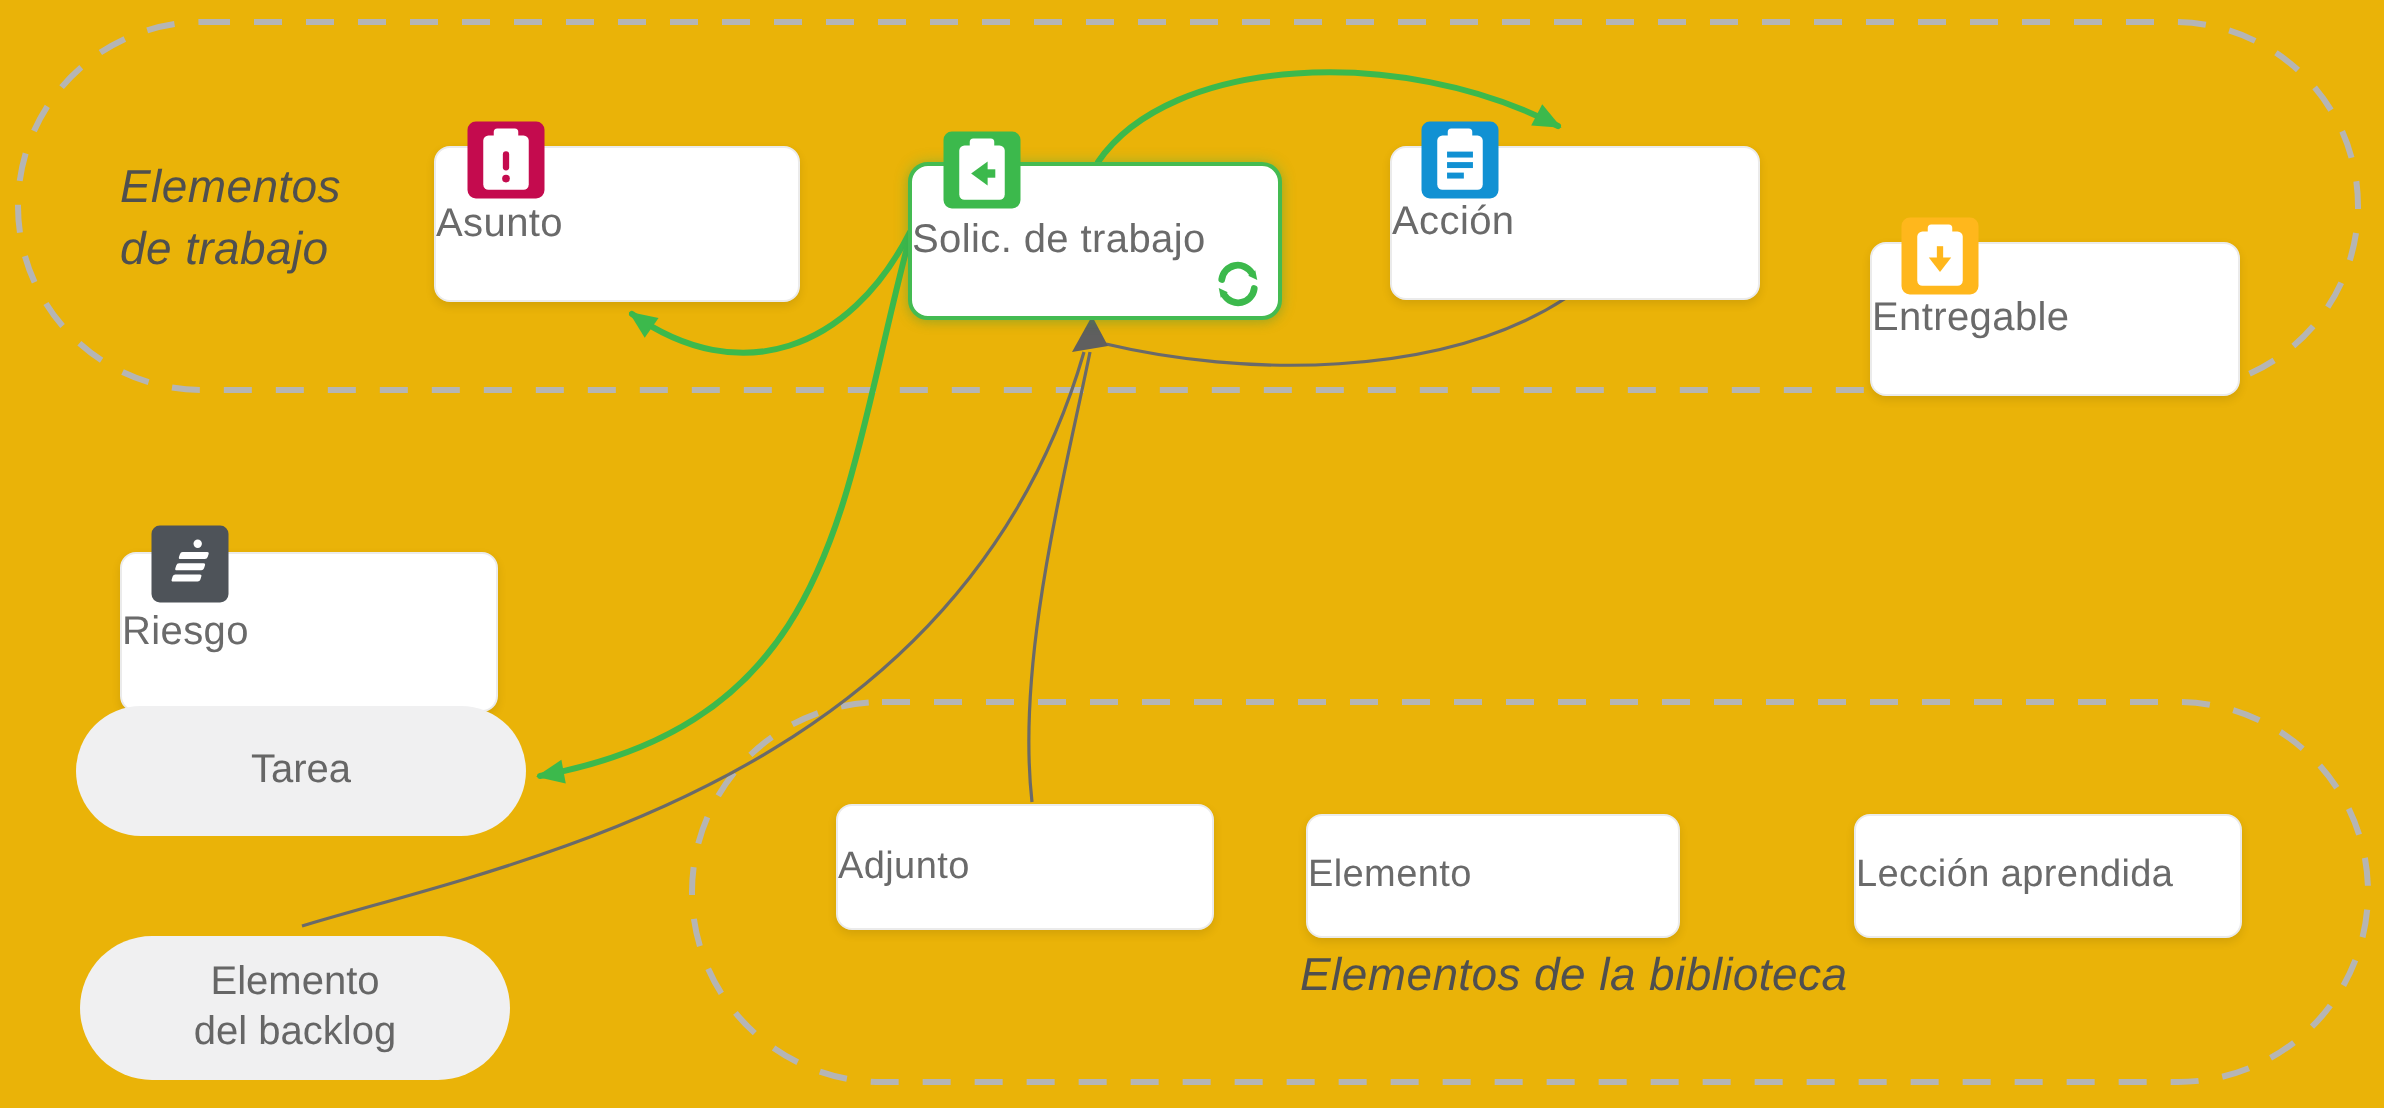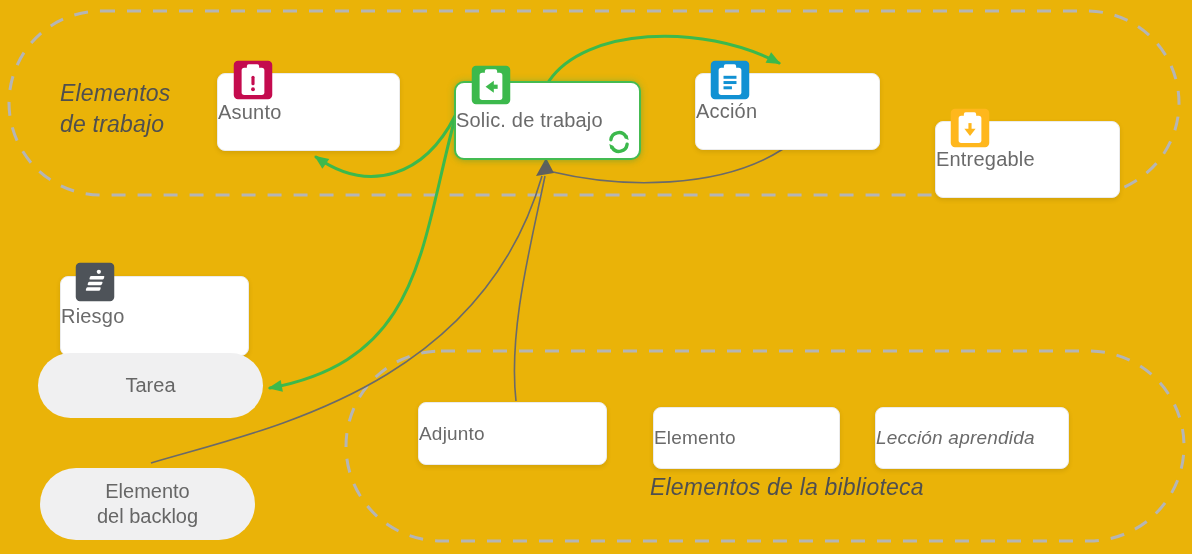--- a/index.html
+++ b/index.html
@@ -123,17 +123,17 @@
     <span>Elemento</span>
     <span>del backlog</span>
   </div>
 
   <div class="node lib-card" style="left:418px;top:402px;width:187px;height:61px;">
     <span>Adjunto</span>
   </div>
   <div class="node lib-card" style="left:653px;top:407px;width:185px;height:60px;">
     <span>Elemento</span>
   </div>
-  <div class="node lib-card" style="left:875px;top:407px;width:192px;height:60px;font-style:italic;">
+  <div class="node lib-card" style="left:927px;top:407px;width:192px;height:60px;">
     <span>Lección aprendida</span>
   </div>
 
 </div>
 
 </body></html>

